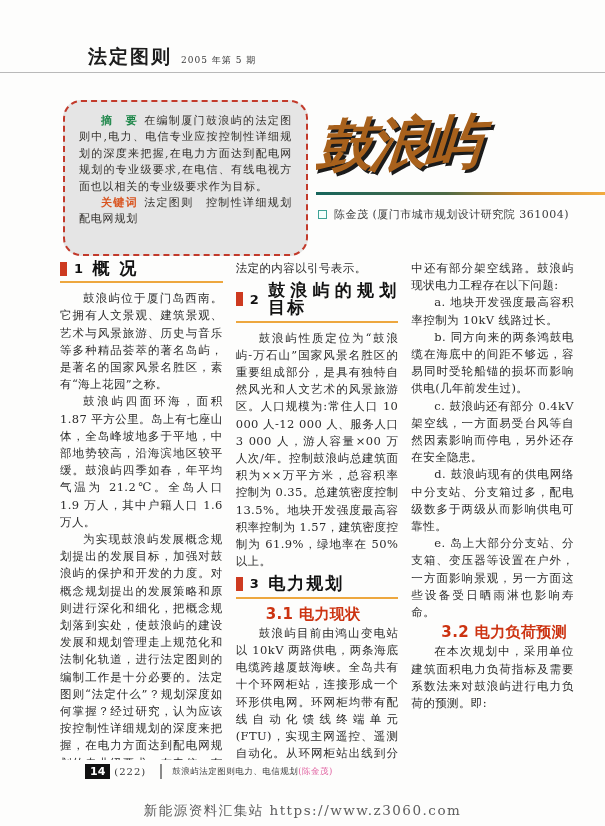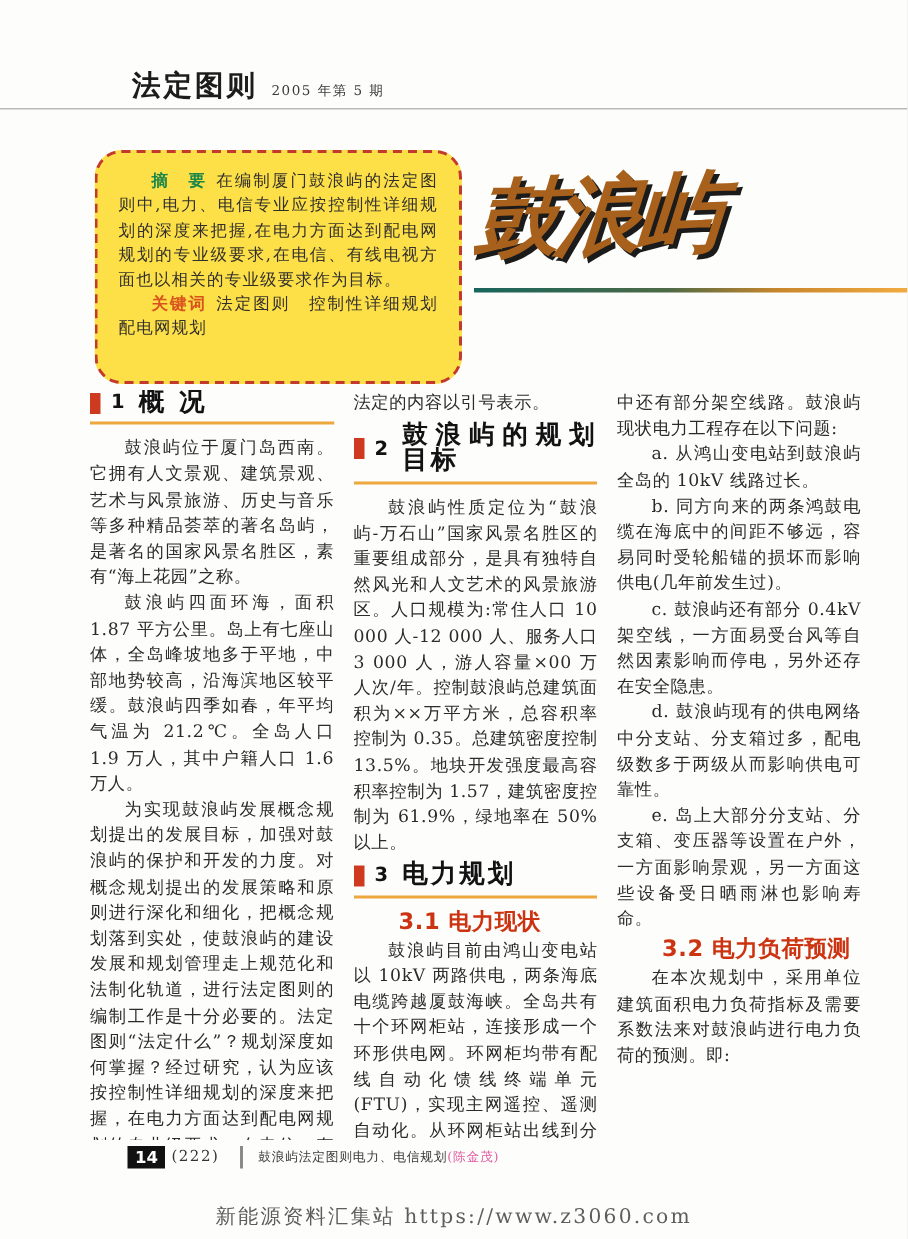--- a/index.html
+++ b/index.html
@@ -12,21 +12,21 @@
   }
   
   .journal-header { position:absolute; left:88px; top:44px; display:flex; align-items:flex-end; }
   .journal-name { font-family:"DejaVu Sans","Liberation Sans",sans-serif; font-weight:bold; font-size:19px; letter-spacing:2px; color:#1c1c1c; }
   .journal-issue { font-size:9px; color:#3a3a3a; margin-left:9px; padding-bottom:3px; letter-spacing:1px; }
   .header-rule { position:absolute; left:0; top:72px; width:605px; height:1px; background:#b9b9b9; }
 
   
   .abstract-box {
     position:absolute; left:63px; top:100px; width:245px; height:156px;
-    background:#fde047; border:2px dashed #c23a2b; border-radius:18px;
+    background:#e5e5e5; border:2px dashed #c23a2b; border-radius:18px;
     padding:11px 14px 8px 14px;
     font-size:11px; line-height:16.4px; letter-spacing:0.8px; color:#33302c;
   }
   .abstract-box p { text-align:justify; text-indent:2em; }
   .abstract-label { color:#1d8649; font-weight:bold; margin-right:6px; }
   .keywords-label { color:#d9531e; font-weight:bold; margin-right:6px; }
 
   
   .title-block { position:absolute; left:316px; top:98px; width:289px; height:92px; display:flex; align-items:center; overflow:hidden; }
   .title-artistic {
@@ -82,20 +82,24 @@
 
   <div class="abstract-box">
     <p><span class="abstract-label">摘　要</span><span>在编制厦门鼓浪屿的法定图则中,电力、电信专业应按控制性详细规划的深度来把握,在电力方面达到配电网规划的专业级要求,在电信、有线电视方面也以相关的专业级要求作为目标。</span></p>
     <p><span class="keywords-label">关键词</span><span>法定图则　控制性详细规划　配电网规划</span></p>
   </div>
 
   <div class="title-block">
     <span class="title-artistic">鼓浪屿</span>
   </div>
   <div class="title-rule"></div>
+  <div class="author-line">
+    <span class="author-square"></span>
+    <span>陈金茂 (厦门市城市规划设计研究院 361004)</span>
+  </div>
 
   <div class="columns">
 
     <div class="col">
       <div class="sec-head">
         <span class="sec-bullet"></span>
         <span class="sec-num">1</span>
         <span class="sec-title">概 况</span>
       </div>
       <p>鼓浪屿位于厦门岛西南。它拥有人文景观、建筑景观、艺术与风景旅游、历史与音乐等多种精品荟萃的著名岛屿，是著名的国家风景名胜区，素有“海上花园”之称。</p>
@@ -115,21 +119,21 @@
         <span class="sec-bullet"></span>
         <span class="sec-num">3</span>
         <span class="sec-title">电力规划</span>
       </div>
       <p class="sub-head">3.1 电力现状</p>
       <p>鼓浪屿目前由鸿山变电站以 10kV 两路供电，两条海底电缆跨越厦鼓海峡。全岛共有十个环网柜站，连接形成一个环形供电网。环网柜均带有配线自动化馈线终端单元(FTU)，实现主网遥控、遥测自动化。从环网柜站出线到分支箱或分支站，由分支箱或分支站接到用户 10/0.4kV 变压器。岛上现在已经没有 10kV 高压架空线及杆上变压器，10kV 线路全部缆化入地。0.4kV 线路</p>
     </div>
 
     <div class="col">
       <p class="noindent">中还有部分架空线路。鼓浪屿现状电力工程存在以下问题:</p>
-      <p>a. 从鸿山变电站到鼓浪屿全岛的 10kV 线路过长。</p>
+      <p>a. 地块开发强度最高容积率控制为 10kV 线路过长。</p>
       <p>b. 同方向来的两条鸿鼓电缆在海底中的间距不够远，容易同时受轮船锚的损坏而影响供电(几年前发生过)。</p>
       <p>c. 鼓浪屿还有部分 0.4kV 架空线，一方面易受台风等自然因素影响而停电，另外还存在安全隐患。</p>
       <p>d. 鼓浪屿现有的供电网络中分支站、分支箱过多，配电级数多于两级从而影响供电可靠性。</p>
       <p>e. 岛上大部分分支站、分支箱、变压器等设置在户外，一方面影响景观，另一方面这些设备受日晒雨淋也影响寿命。</p>
       <p class="sub-head">3.2 电力负荷预测</p>
       <p>在本次规划中，采用单位建筑面积电力负荷指标及需要系数法来对鼓浪屿进行电力负荷的预测。即:</p>
 
     </div>
 
   </div>

